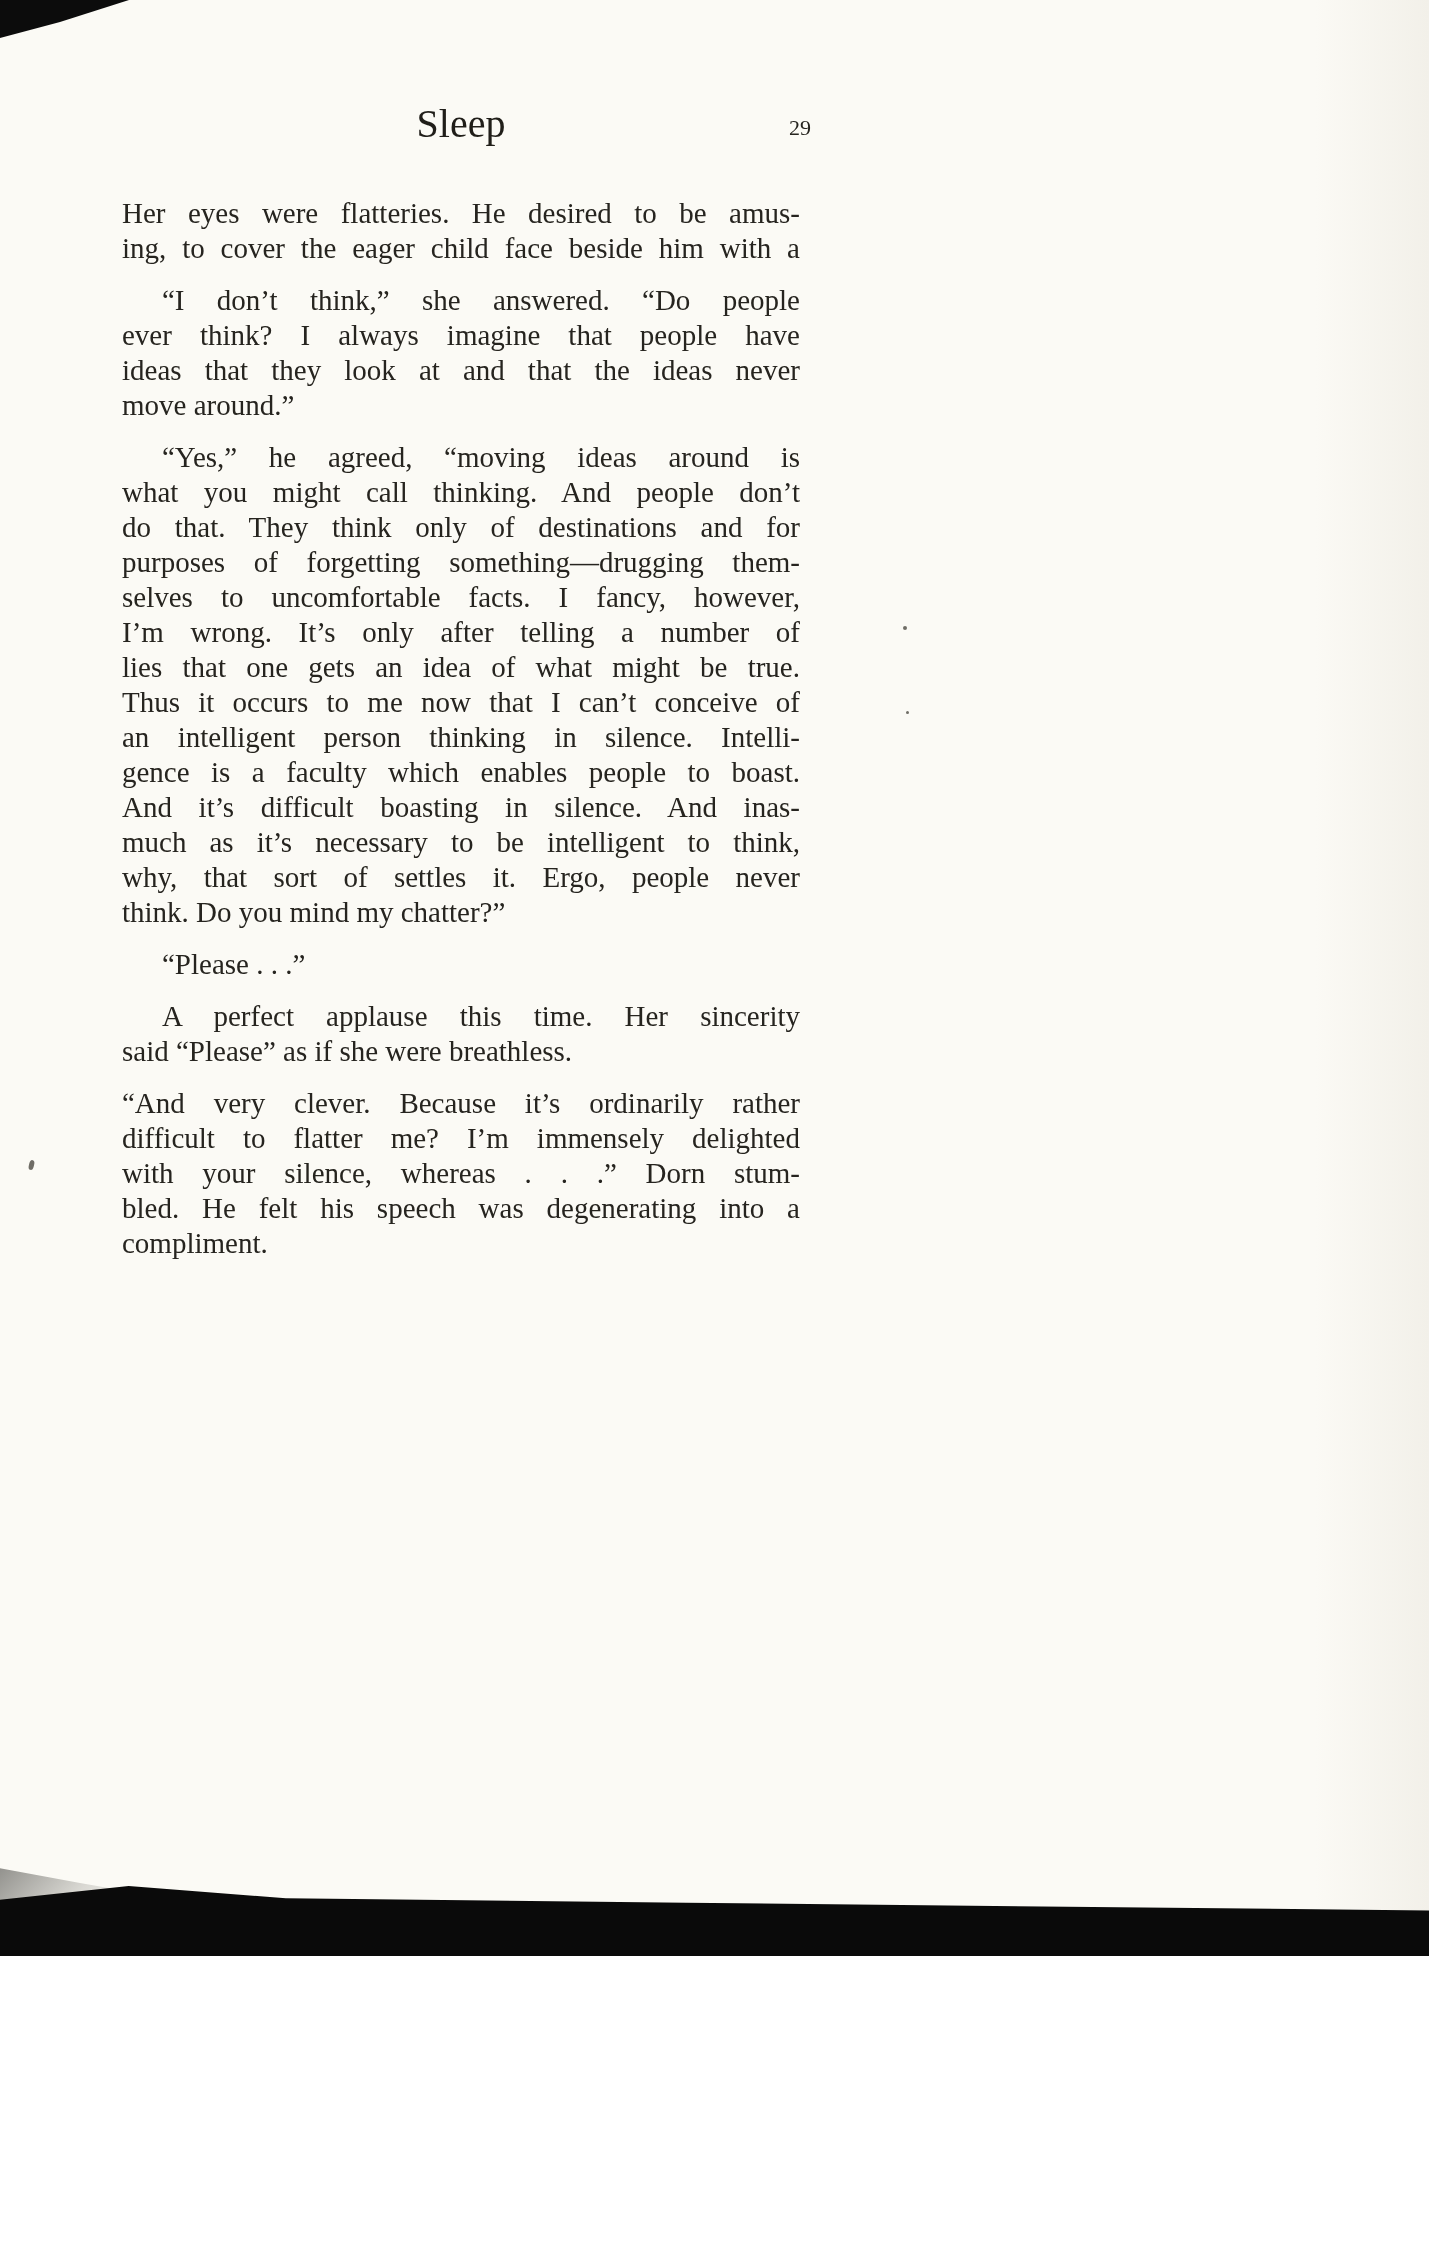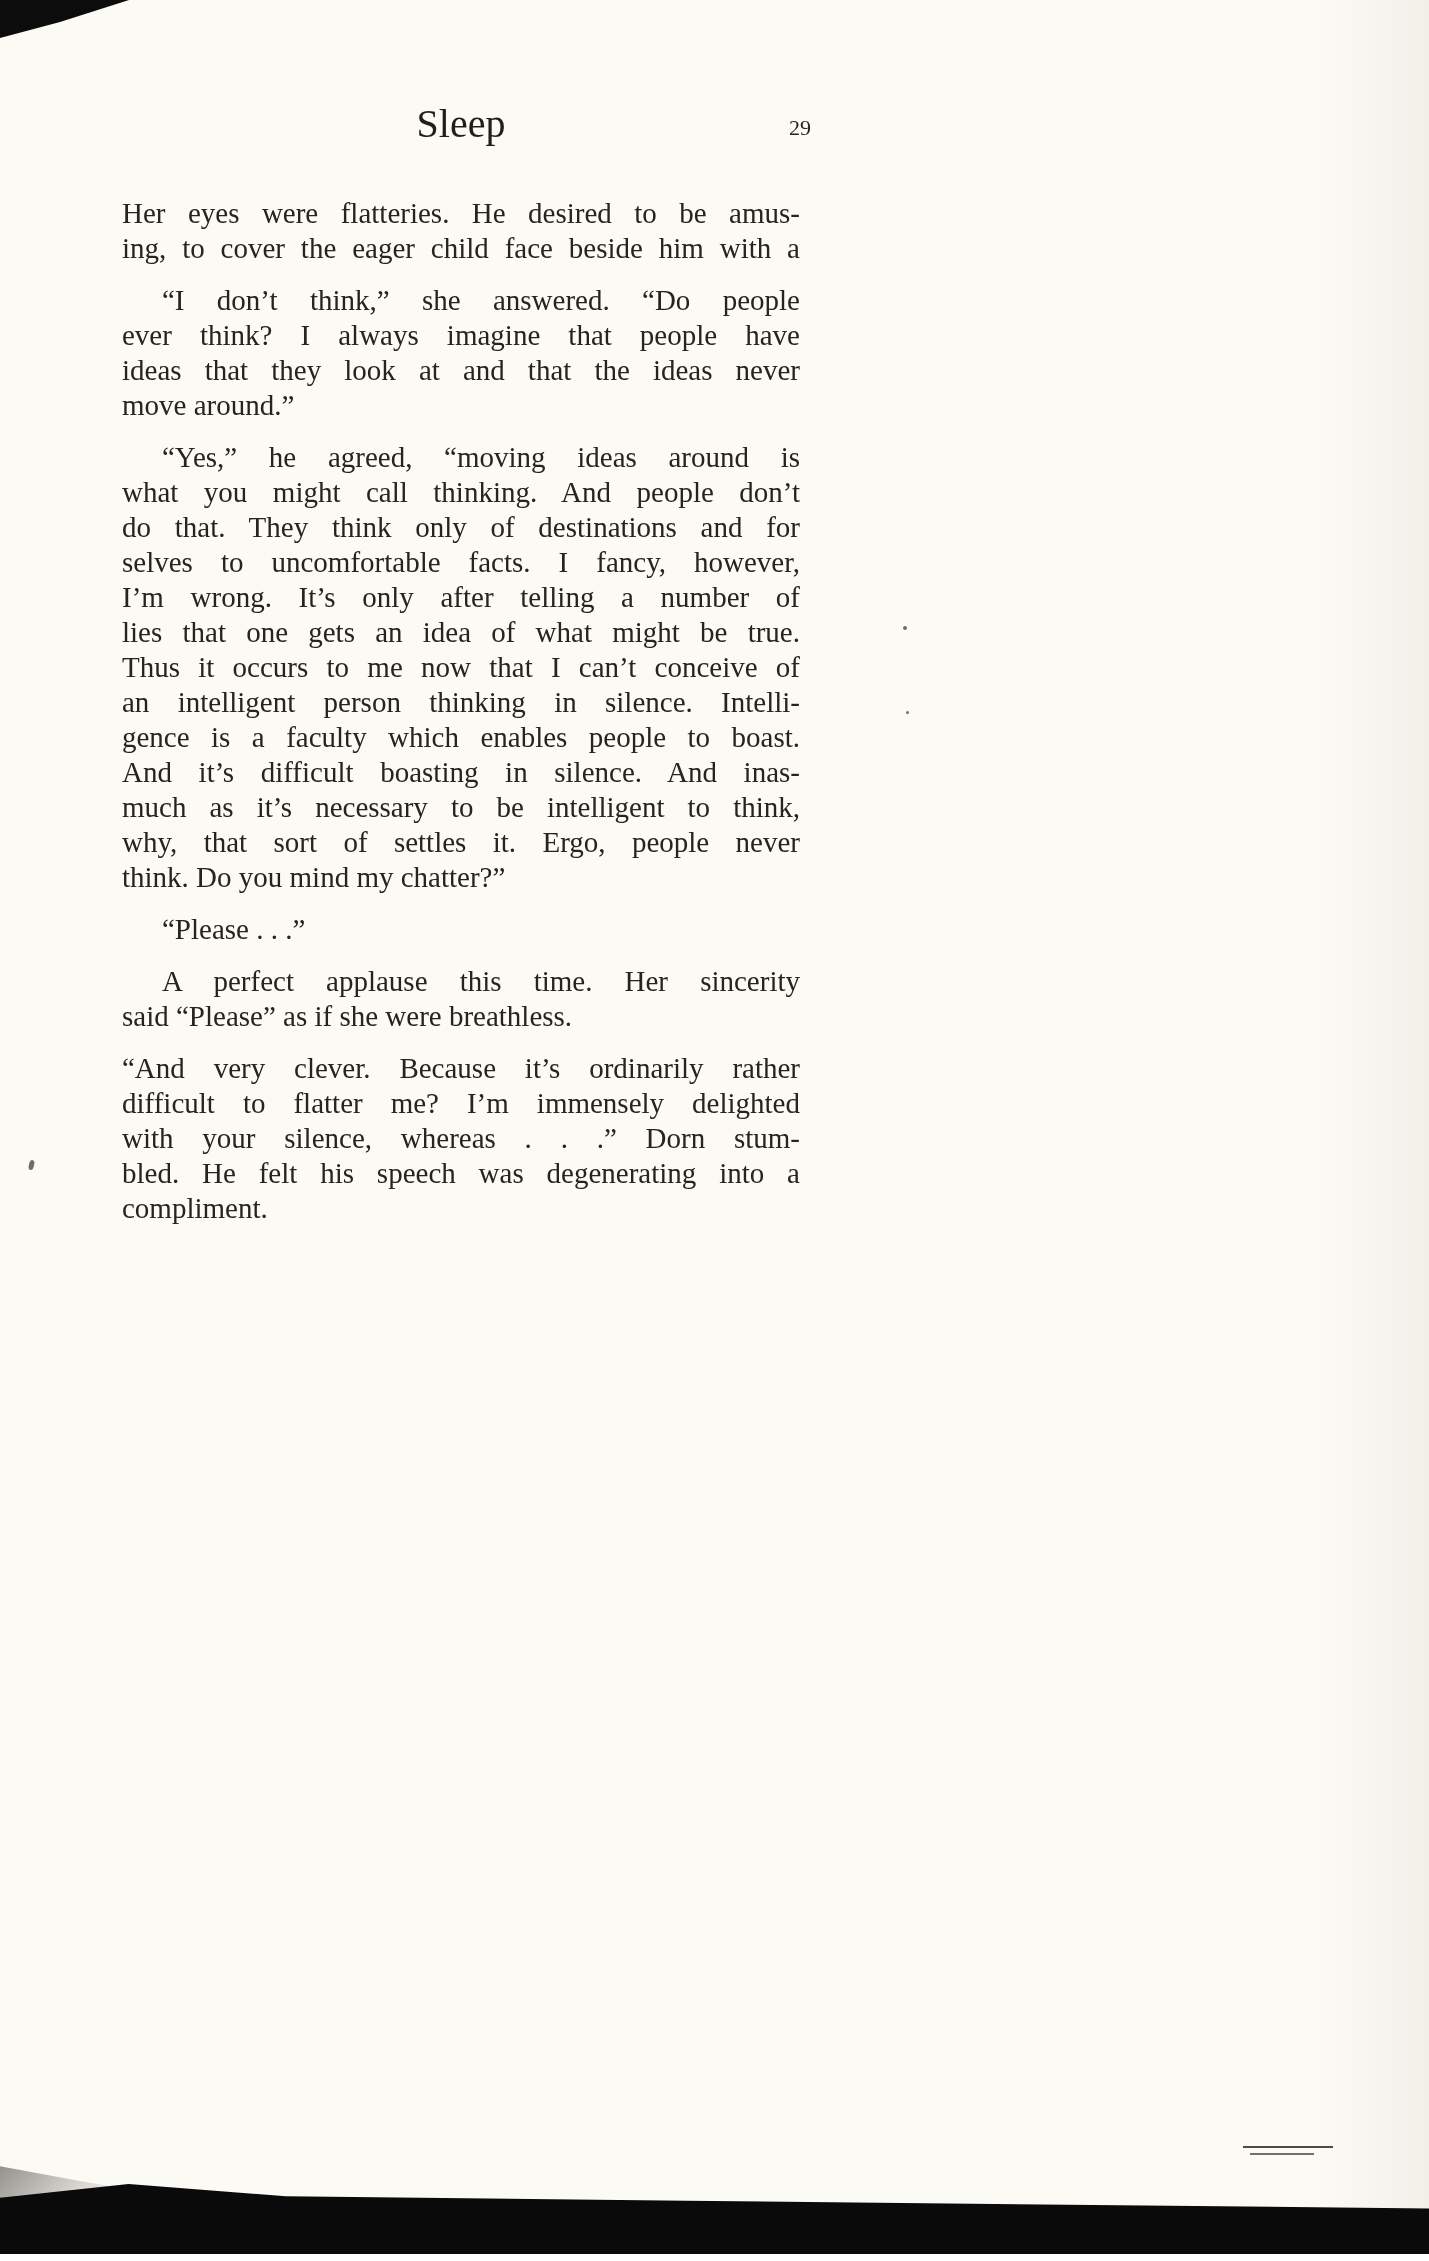--- a/index.html
+++ b/index.html
@@ -3,21 +3,21 @@
 <meta charset="utf-8">
 <style>
   html, body { margin: 0; padding: 0; }
   body {
     width: 1429px; height: 2261px;
     font-family: "Liberation Serif", "DejaVu Serif", serif;
     background: #ffffff;
   }
   .page {
     position: relative;
-    width: 1429px; height: 2254px;
+    width: 1429px; height: 1956px;
     background: linear-gradient(to right, #fbfaf5 0%, #fbfaf5 92%, #f2f0e9 100%);
     overflow: hidden;
     color: #26241f;
   }
   .content {
     position: absolute;
     left: 105px; top: 100px;
     width: 712px;
   }
   .header {
@@ -105,20 +105,21 @@
         <div class="para">
           <div class="line indent">“I don’t think,” she answered. “Do people</div>
           <div class="line">ever think? I always imagine that people have</div>
           <div class="line">ideas that they look at and that the ideas never</div>
           <div class="line last">move around.”</div>
         </div>
         <div class="para">
           <div class="line indent">“Yes,” he agreed, “moving ideas around is</div>
           <div class="line">what you might call thinking. And people don’t</div>
           <div class="line">do that. They think only of destinations and for</div>
+          <div class="line">purposes of forgetting something—drugging them-</div>
           <div class="line">selves to uncomfortable facts. I fancy, however,</div>
           <div class="line">I’m wrong. It’s only after telling a number of</div>
           <div class="line">lies that one gets an idea of what might be true.</div>
           <div class="line">Thus it occurs to me now that I can’t conceive of</div>
           <div class="line">an intelligent person thinking in silence. Intelli-</div>
           <div class="line">gence is a faculty which enables people to boast.</div>
           <div class="line">And it’s difficult boasting in silence. And inas-</div>
           <div class="line">much as it’s necessary to be intelligent to think,</div>
           <div class="line">why, that sort of settles it. Ergo, people never</div>
           <div class="line last">think. Do you mind my chatter?”</div>

